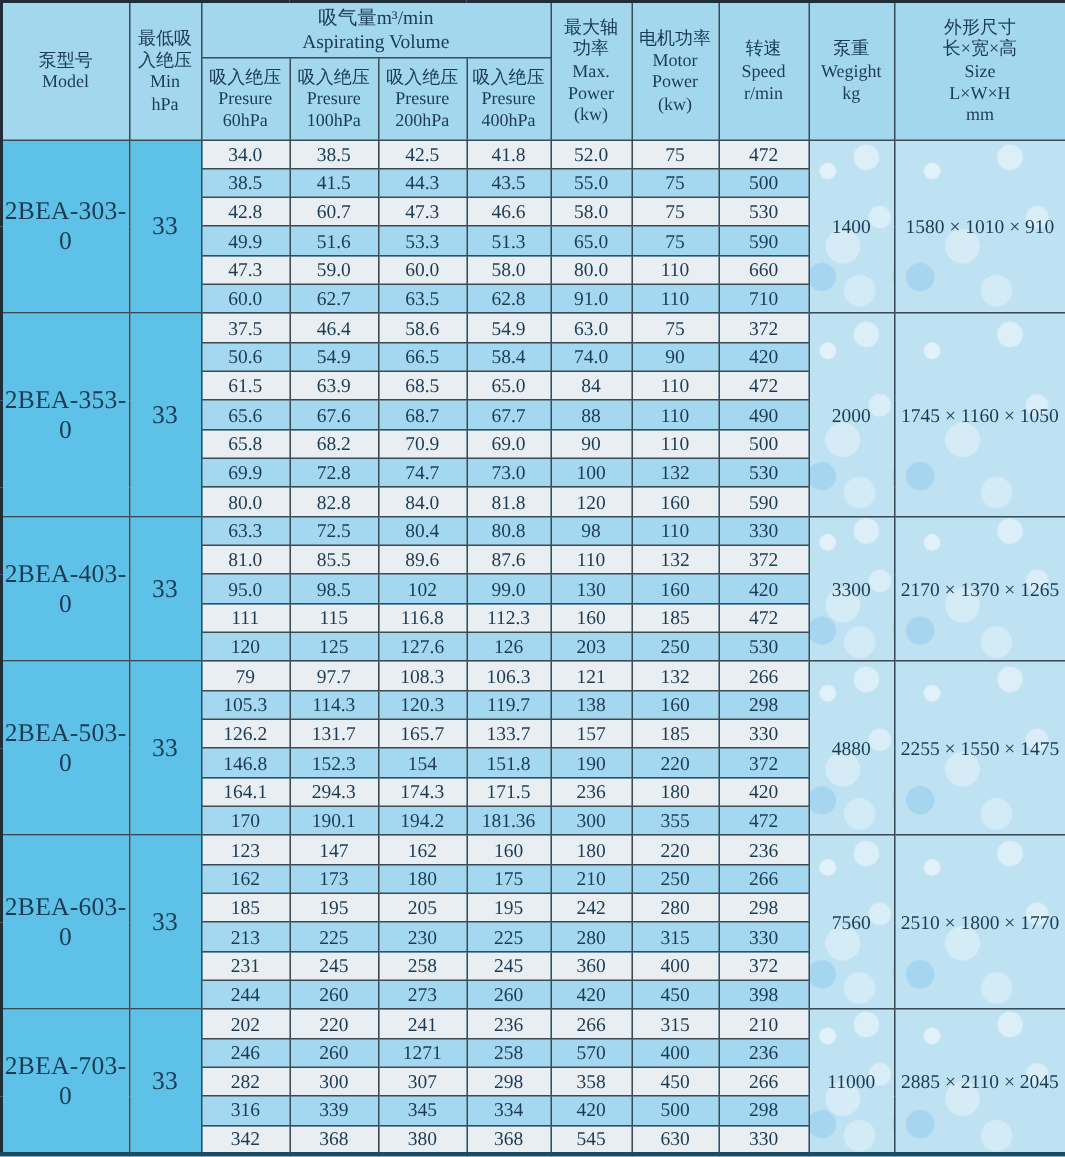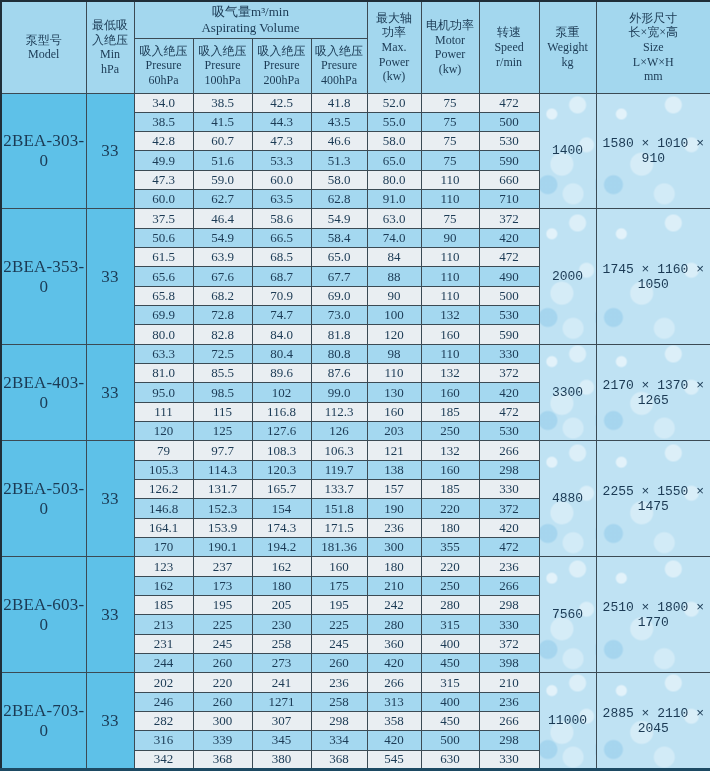--- a/index.html
+++ b/index.html
@@ -55,21 +55,20 @@
   td.bubble, th.bubble {
     background-color: var(--bubble-bg);
     background-image:
       radial-gradient(circle at 22% 18%, rgba(255,255,255,.55) 0 5px, rgba(255,255,255,0) 6px),
       radial-gradient(circle at 68% 10%, rgba(255,255,255,.45) 0 8px, rgba(255,255,255,0) 9px),
       radial-gradient(circle at 40% 62%, rgba(255,255,255,.35) 0 11px, rgba(255,255,255,0) 12px),
       radial-gradient(circle at 84% 45%, rgba(255,255,255,.40) 0 7px, rgba(255,255,255,0) 8px),
       radial-gradient(circle at 15% 80%, rgba(120,190,230,.35) 0 9px, rgba(120,190,230,0) 10px),
       radial-gradient(circle at 60% 88%, rgba(255,255,255,.30) 0 10px, rgba(255,255,255,0) 11px);
     font-size: 13px;
-    font-family: Liberation Mono, monospace;
   }
 </style>
 </head>
 <body>
 
 <table class="spec">
   <colgroup>
     <col style="width:85px">
       <col style="width:48px">
     <col style="width:59px">
@@ -338,41 +337,41 @@
         <td class="volume-60hpa-cell stripe-b">146.8</td>
         <td class="volume-100hpa-cell stripe-b">152.3</td>
         <td class="volume-200hpa-cell stripe-b">154</td>
         <td class="volume-400hpa-cell stripe-b">151.8</td>
         <td class="max-power-cell stripe-b">190</td>
         <td class="motor-power-cell stripe-b">220</td>
         <td class="speed-cell stripe-b">372</td>
       </tr>
       <tr>
         <td class="volume-60hpa-cell stripe-a">164.1</td>
-        <td class="volume-100hpa-cell stripe-a">153.9</td>
+        <td class="volume-100hpa-cell stripe-a">294.3</td>
         <td class="volume-200hpa-cell stripe-a">174.3</td>
         <td class="volume-400hpa-cell stripe-a">171.5</td>
         <td class="max-power-cell stripe-a">236</td>
         <td class="motor-power-cell stripe-a">180</td>
         <td class="speed-cell stripe-a">420</td>
       </tr>
       <tr>
         <td class="volume-60hpa-cell stripe-b">170</td>
         <td class="volume-100hpa-cell stripe-b">190.1</td>
         <td class="volume-200hpa-cell stripe-b">194.2</td>
         <td class="volume-400hpa-cell stripe-b">181.36</td>
         <td class="max-power-cell stripe-b">300</td>
         <td class="motor-power-cell stripe-b">355</td>
         <td class="speed-cell stripe-b">472</td>
       </tr>
       <tr>
         <td rowspan="6" class="model-cell">2BEA-603-0</td>
         <td rowspan="6" class="min-pressure-cell">33</td>
         <td class="volume-60hpa-cell stripe-a">123</td>
-        <td class="volume-100hpa-cell stripe-a">237</td>
+        <td class="volume-100hpa-cell stripe-a">147</td>
         <td class="volume-200hpa-cell stripe-a">162</td>
         <td class="volume-400hpa-cell stripe-a">160</td>
         <td class="max-power-cell stripe-a">180</td>
         <td class="motor-power-cell stripe-a">220</td>
         <td class="speed-cell stripe-a">236</td>
         <td rowspan="6" class="weight-cell bubble">7560</td>
         <td rowspan="6" class="size-cell bubble">2510 × 1800 × 1770</td>
       </tr>
       <tr>
         <td class="volume-60hpa-cell stripe-b">162</td>
@@ -430,21 +429,21 @@
         <td class="motor-power-cell stripe-a">315</td>
         <td class="speed-cell stripe-a">210</td>
         <td rowspan="5" class="weight-cell bubble">11000</td>
         <td rowspan="5" class="size-cell bubble">2885 × 2110 × 2045</td>
       </tr>
       <tr>
         <td class="volume-60hpa-cell stripe-b">246</td>
         <td class="volume-100hpa-cell stripe-b">260</td>
         <td class="volume-200hpa-cell stripe-b">1271</td>
         <td class="volume-400hpa-cell stripe-b">258</td>
-        <td class="max-power-cell stripe-b">313</td>
+        <td class="max-power-cell stripe-b">570</td>
         <td class="motor-power-cell stripe-b">400</td>
         <td class="speed-cell stripe-b">236</td>
       </tr>
       <tr>
         <td class="volume-60hpa-cell stripe-a">282</td>
         <td class="volume-100hpa-cell stripe-a">300</td>
         <td class="volume-200hpa-cell stripe-a">307</td>
         <td class="volume-400hpa-cell stripe-a">298</td>
         <td class="max-power-cell stripe-a">358</td>
         <td class="motor-power-cell stripe-a">450</td>

